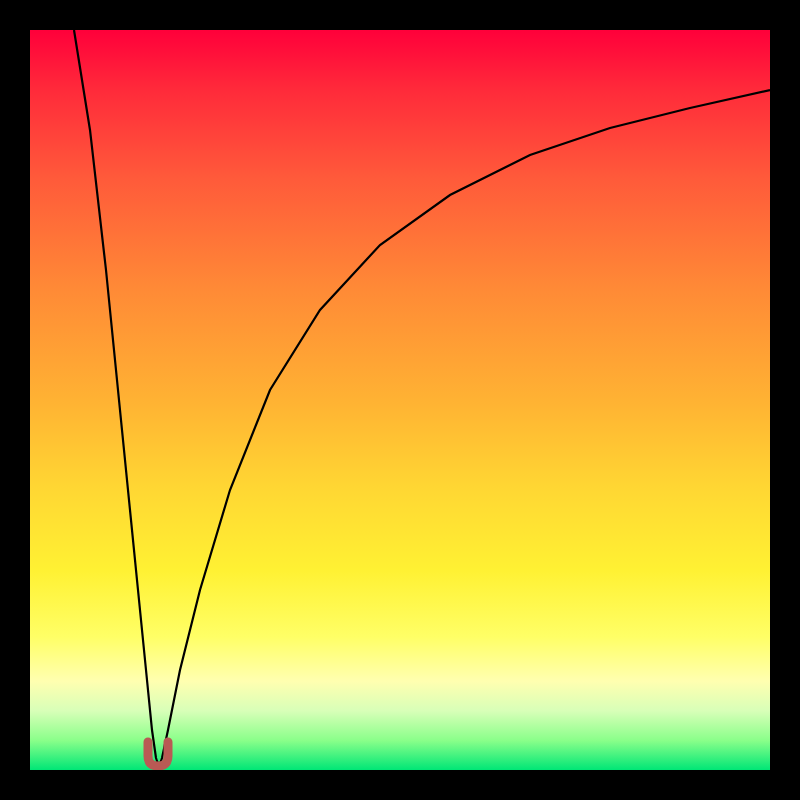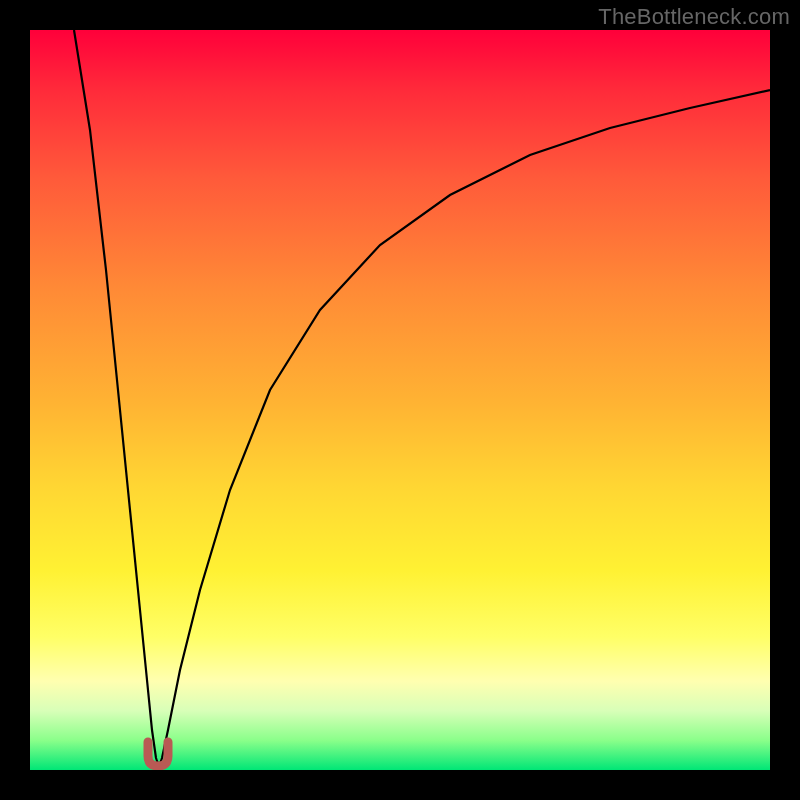--- a/index.html
+++ b/index.html
@@ -89,15 +89,14 @@
 
       <path d="M 118 712
                L 118 726
                Q 118 736, 128 736
                Q 138 736, 138 726
                L 138 712" fill="none" stroke="#b95a54" stroke-width="9" stroke-linecap="round"></path>
     </svg>
 
   </div>
 
-  <div class="watermark">TheBottleneck.com</div>
 
 </div>
 
 </body></html>

